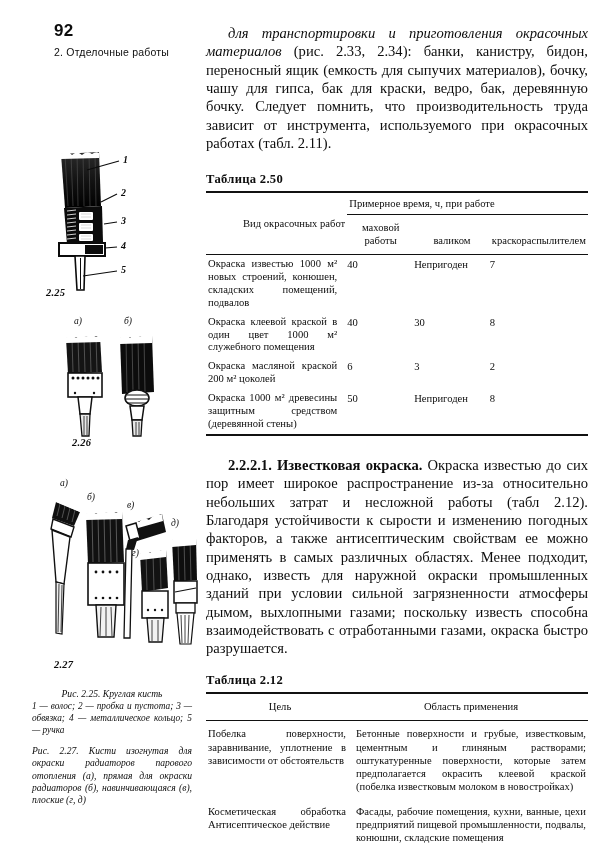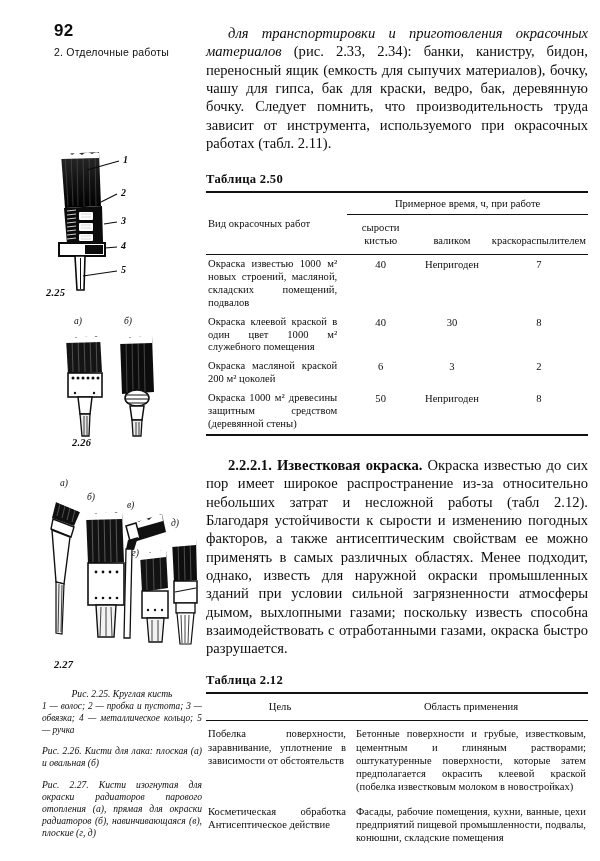--- a/index.html
+++ b/index.html
@@ -67,21 +67,21 @@
   .sublabel {
     position: absolute;
     font-family: "Liberation Serif", "DejaVu Serif", serif;
     font-style: italic;
     font-size: 9.5px;
   }
 
   
   .captions {
     position: absolute;
-    left: 26px;
+    left: 16px;
     top: 688px;
     width: 160px;
   }
   .cap-block { margin-bottom: 9px; }
   .cap-title {
     font-style: italic;
     font-size: 9.6px;
     line-height: 1.27;
     text-align: center;
   }
@@ -142,32 +142,32 @@
   .rule-top { border-top: 2.1px solid #111; }
   .rule-mid { border-top: 1.6px solid #111; }
   .rule-bot { border-top: 2.1px solid #111; }
   .rule-span { border-bottom: 1.1px solid #111; }
 
   
   .t211 .colA { width: 156px; }
   .t211 .colB { width: 72px; }
   .t211 .colC { width: 80px; }
   .t211 .colD { width: 74px; }
-  .t211 td.num { text-align: center; padding-top: 4px; }
+  .t211 td.num { padding-top: 4px; }
   .t211 td.desc {
     text-align: justify;
     padding: 3px 10px 3px 2px;
   }
   .t211 .hdr-main {
-    text-align: left;
+    text-align: right;
     padding: 9px 2px 7px 2px;
     vertical-align: middle;
   }
   .t211 .hdr-span {
-    text-align: center;
+    text-align: left;
     padding: 5px 2px 3px 2px;
   }
   .t211 .hdr-sub {
     text-align: center;
     padding: 7px 2px 6px 2px;
     vertical-align: bottom;
   }
 
   
   .t212 .colA { width: 148px; }
@@ -433,23 +433,20 @@
         </g>
       </g>
     </svg>
   </div>
   <div class="fig-num" style="position:absolute; left:38px; top:659px;">2.27</div>
 
   <div class="captions">
     <div class="cap-block">
       <div class="cap-title">Рис. 2.25. Круглая кисть</div>
       <div class="cap-legend"><i>1 — волос;</i> <i>2 — пробка и пустота;</i> <i>3 — обвязка;</i> <i>4 — металлическое кольцо;</i> <i>5 — ручка</i></div>
-    </div>
-    <div class="cap-block">
-      <div class="cap-body">Рис. 2.26. Кисти для лака: плоская (а) и овальная (б)</div>
     </div>
     <div class="cap-block">
       <div class="cap-body">Рис. 2.27. Кисти изогнутая для окраски радиаторов парового отопления (а), прямая для окраски радиаторов (б), навинчивающаяся (в), плоские (г, д)</div>
     </div>
   </div>
 
   <div class="right-col">
 
     <p class="body indent"><span class="it">для транспортировки и приготовления окрасочных материалов</span><span> (рис. 2.33, 2.34): банки, канистру, бидон, переносный ящик (емкость для сыпучих материалов), бочку, чашу для гипса, бак для краски, ведро, бак, деревянную бочку. Следует помнить, что производительность труда зависит от инструмента, используемого при окрасочных работах (табл. 2.11).</span></p>
 
@@ -462,28 +459,28 @@
           <col class="colB">
           <col class="colC">
           <col class="colD">
       </colgroup>
       <thead>
         <tr class="rule-top">
           <th rowspan="2" class="hdr-main">Вид окрасочных работ</th>
           <th colspan="3" class="hdr-span rule-span">Примерное время, ч, при работе</th>
         </tr>
         <tr>
-          <th class="hdr-sub">сырости кистью</th>
+          <th class="hdr-sub">маховой работы</th>
           <th class="hdr-sub">валиком</th>
           <th class="hdr-sub">краскораспылителем</th>
         </tr>
       </thead>
       <tbody>
         <tr class="rule-mid">
-          <td class="desc">Окраска известью 1000 м² новых строений, масляной, складских помещений, подвалов</td>
+          <td class="desc">Окраска известью 1000 м² новых строений, конюшен, складских помещений, подвалов</td>
           <td class="num">40</td>
           <td class="num">Непригоден</td>
           <td class="num">7</td>
         </tr>
         <tr>
           <td class="desc">Окраска клеевой краской в один цвет 1000 м² служебного помещения</td>
           <td class="num">40</td>
           <td class="num">30</td>
           <td class="num">8</td>
         </tr>

